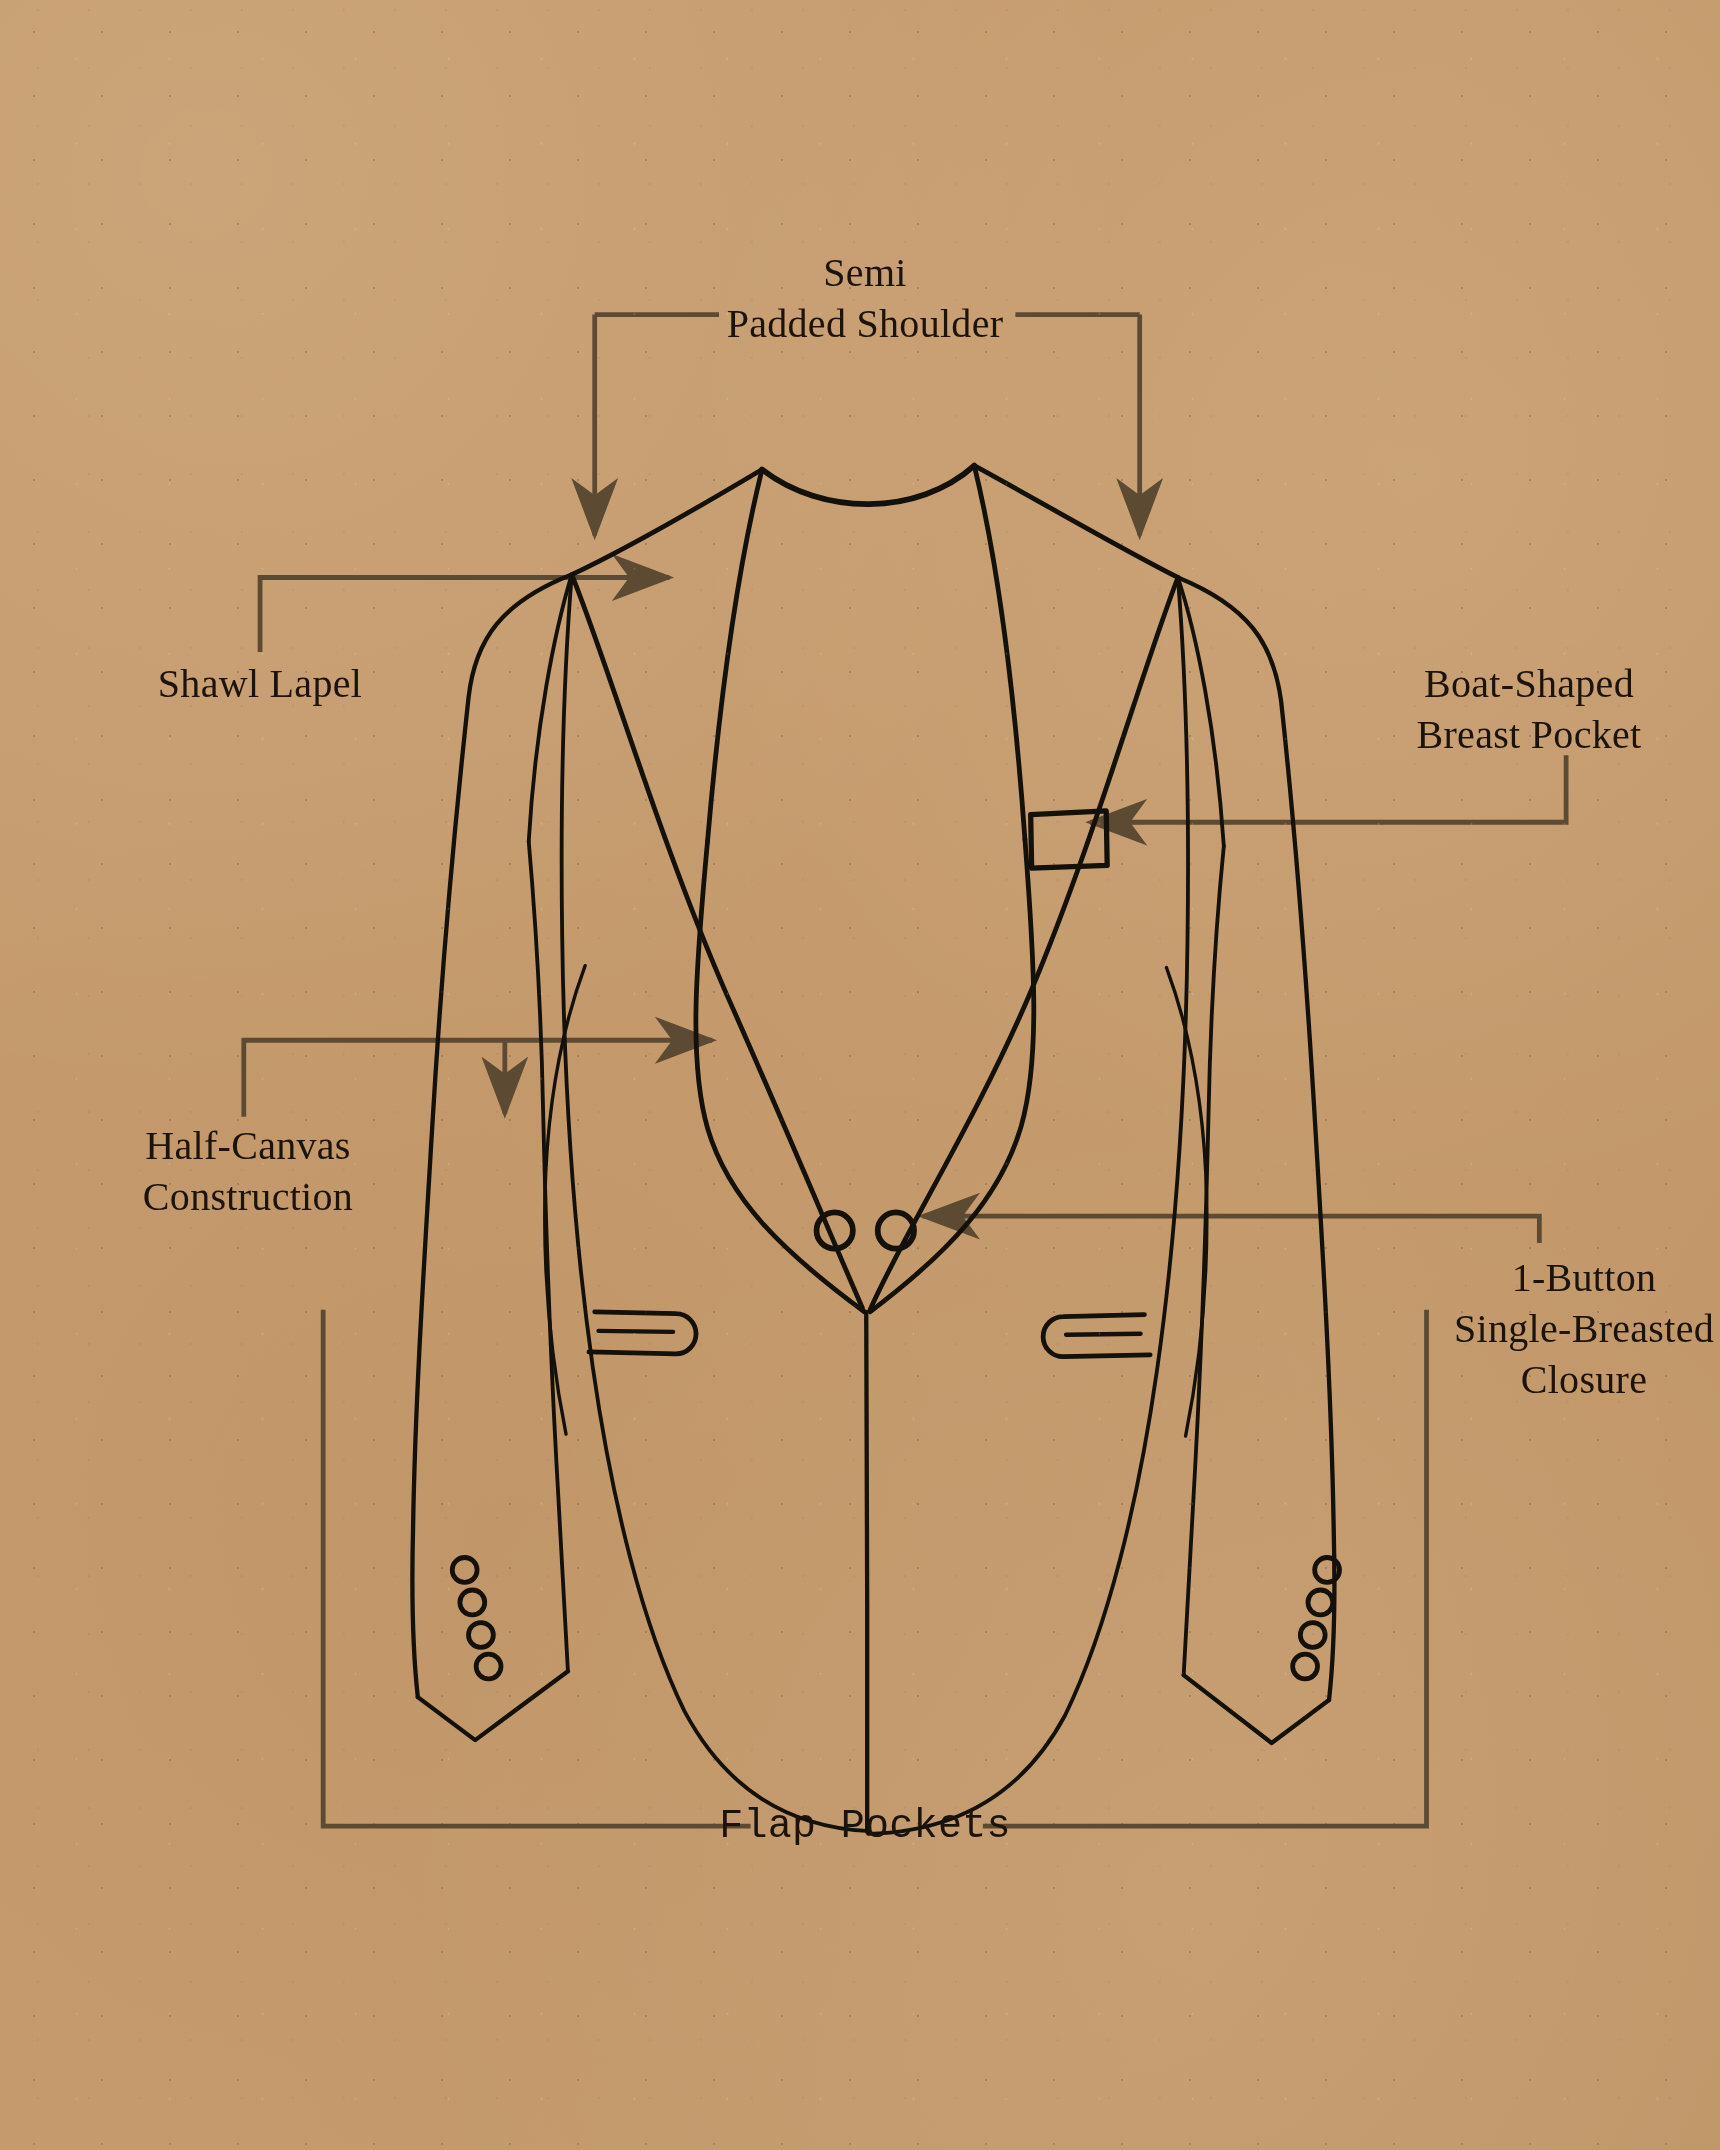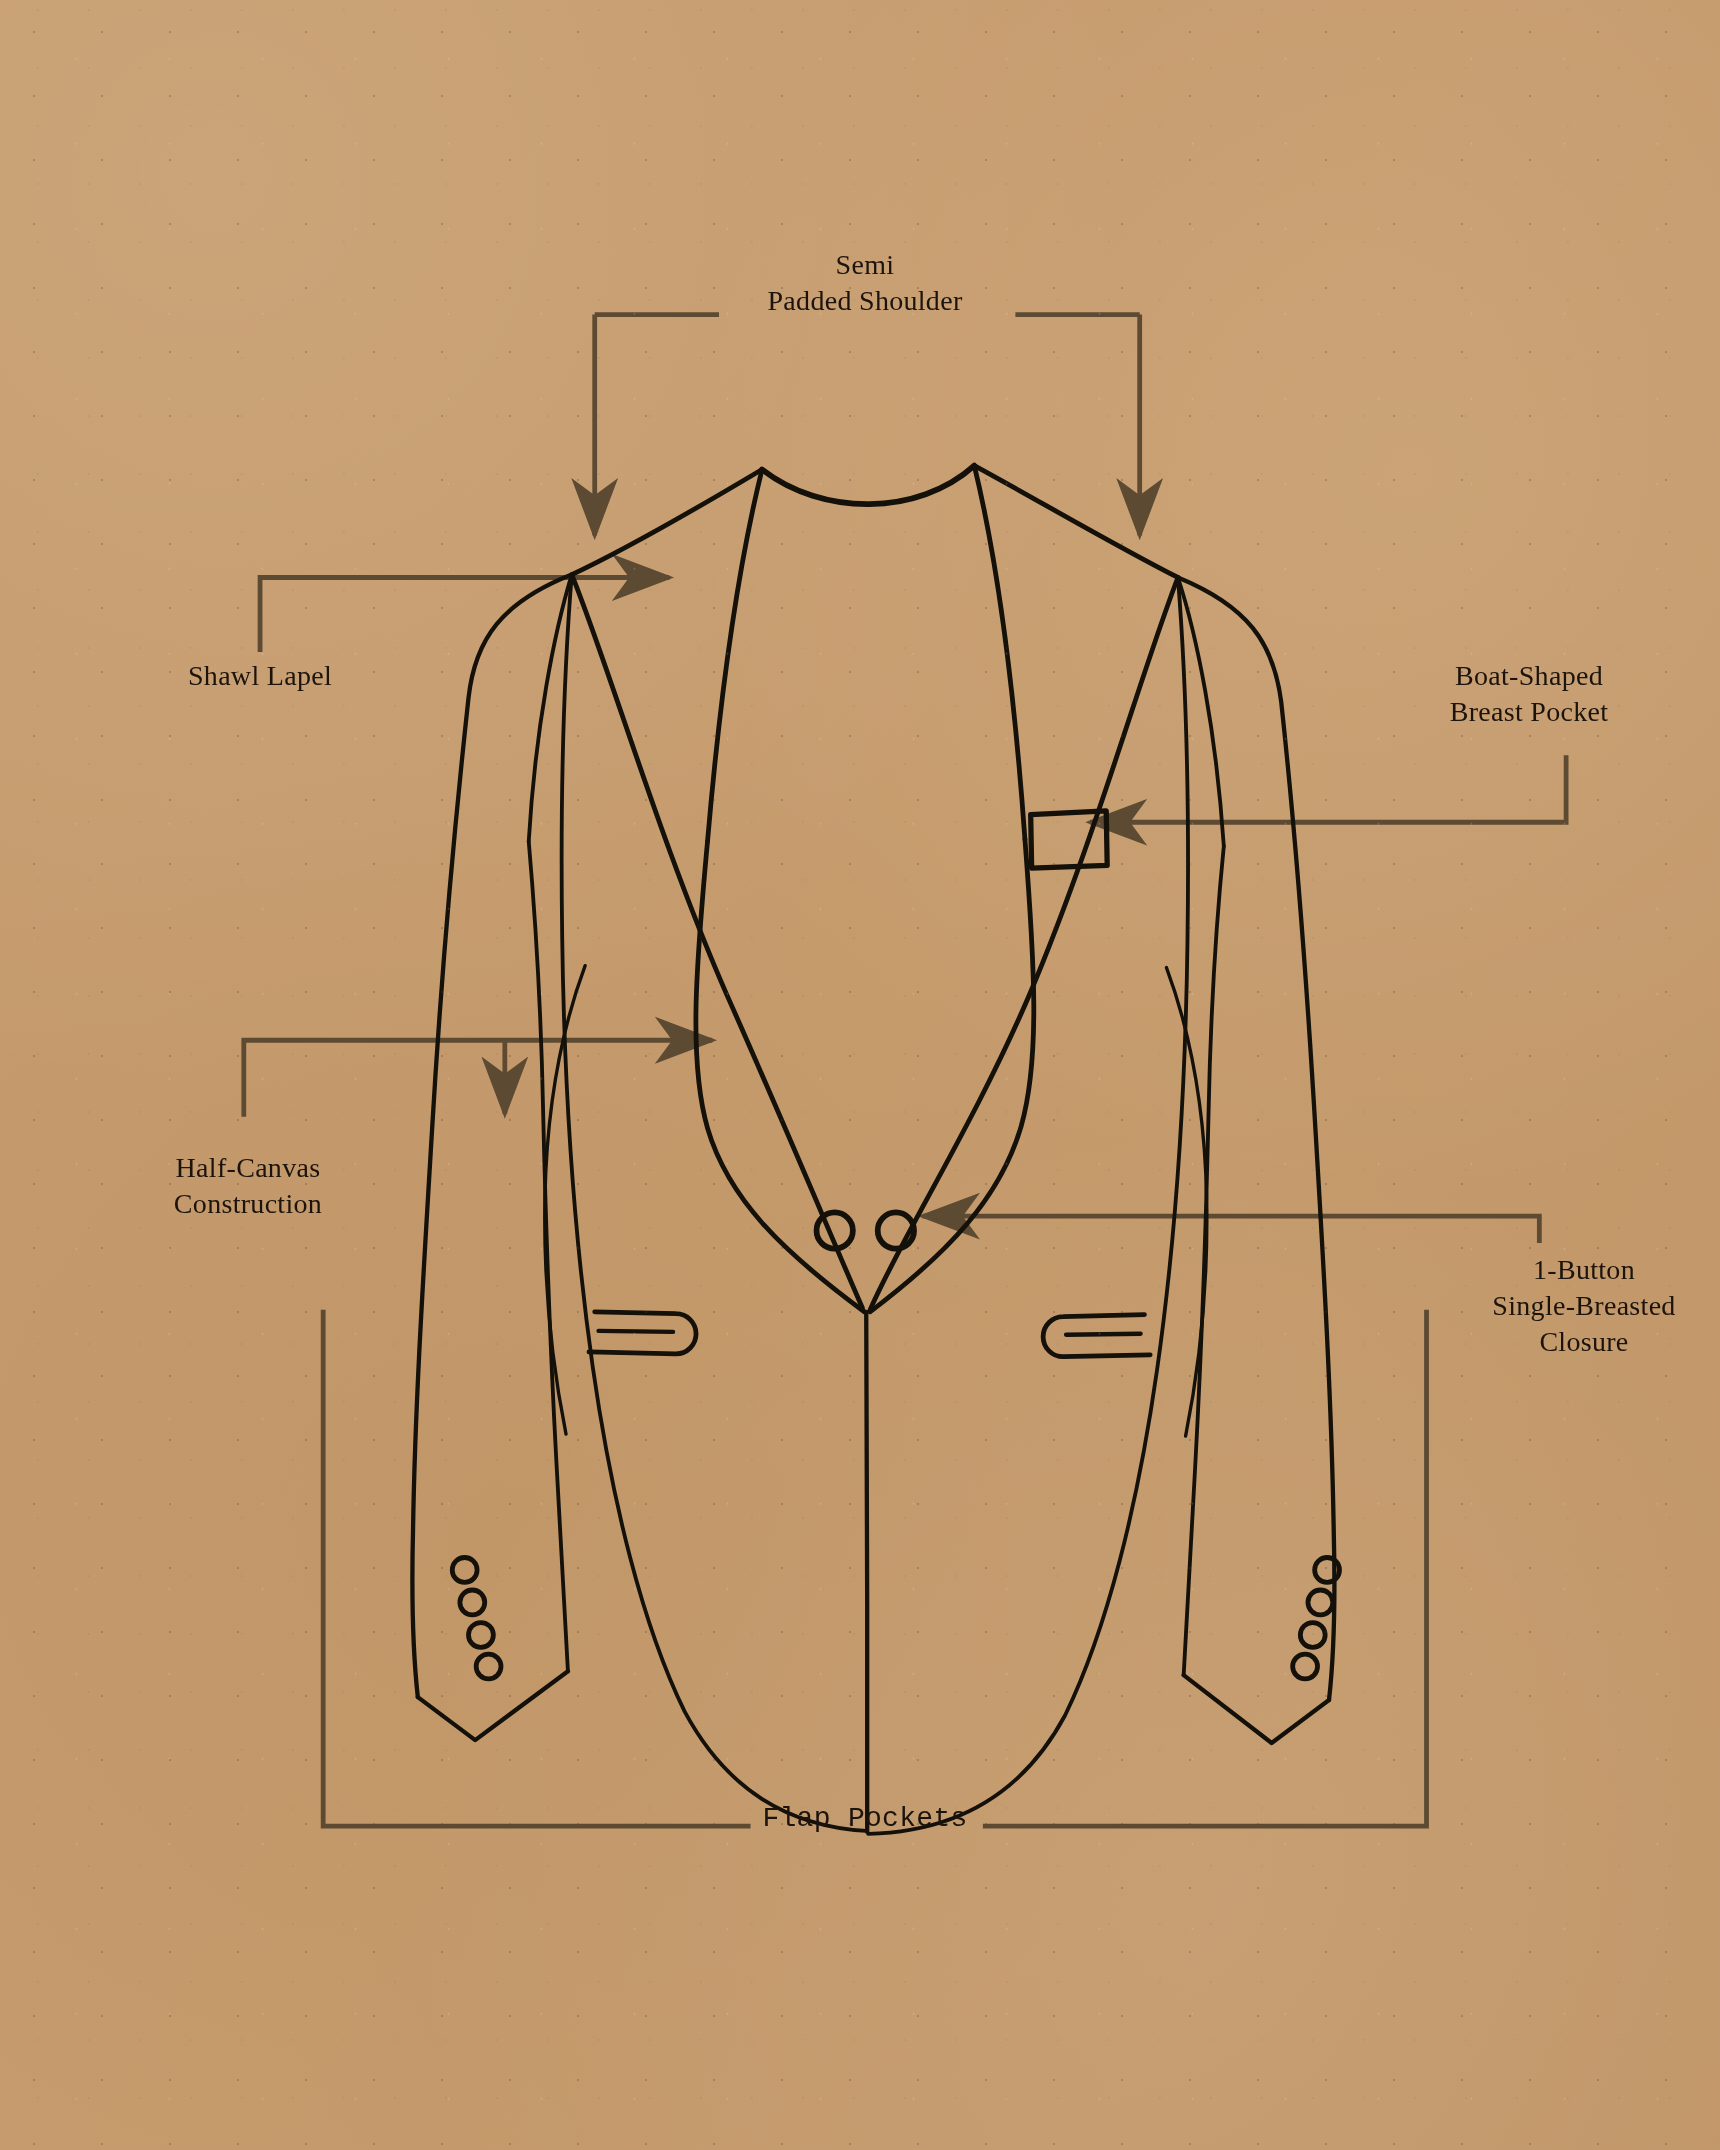--- a/index.html
+++ b/index.html
@@ -38,21 +38,21 @@
     background-position: 0 0, 30px 16.3px, 12.4px 39px;
   }
   #art {
     position: absolute;
     inset: 0;
   }
   .lbl {
     position: absolute;
     color: #1c140c;
     font-family: "Liberation Serif", "DejaVu Serif", serif;
-    font-size: 28px;
+    font-size: 40px;
     line-height: 1.28;
     letter-spacing: 0.3px;
     white-space: pre-line;
     text-align: center;
   }
   .lbl.left  { text-align: center; }
   .lbl.right { text-align: center; }
 </style>
 </head>
 <body>
@@ -180,21 +180,21 @@
   <div id="grain"></div>
 
   <div class="lbl" style="left:626px; top:247px; width:478px;">Semi
 Padded Shoulder</div>
 
   <div class="lbl right" style="left:1357px; top:658px; width:344px;">Boat-Shaped
 Breast Pocket</div>
 
   <div class="lbl left" style="left:69px; top:658px; width:382px;">Shawl Lapel</div>
 
-  <div class="lbl left" style="left:57px; top:1120px; width:382px;margin-top:30px;">Half-Canvas
+  <div class="lbl left" style="left:57px; top:1120px; width:382px;">Half-Canvas
 Construction</div>
 
   <div class="lbl right" style="left:1412px; top:1252px; width:344px;">1-Button
 Single-Breasted
 Closure</div>
 
   <div class="lbl" style="left:674px; top:1801px; width:382px;font-family:Liberation Mono, monospace;">Flap Pockets</div>
 
 </div>
 

